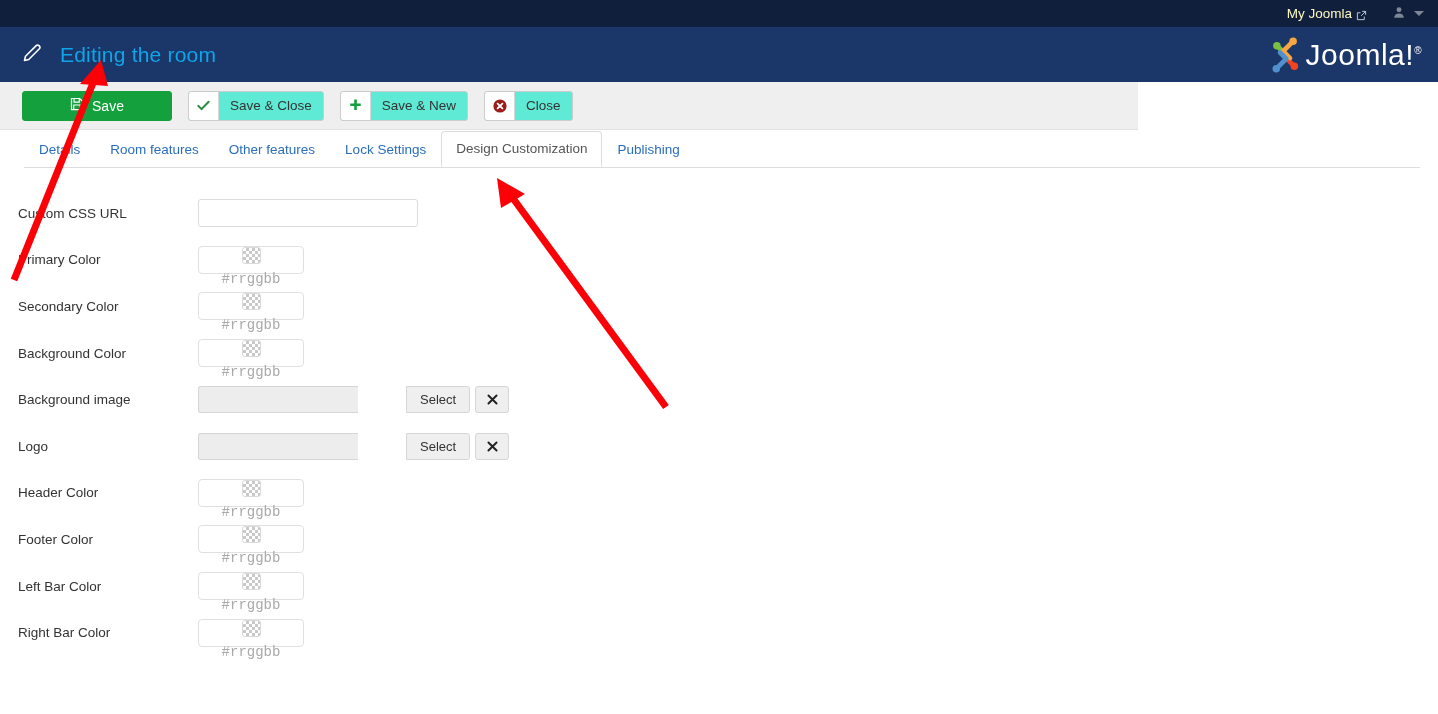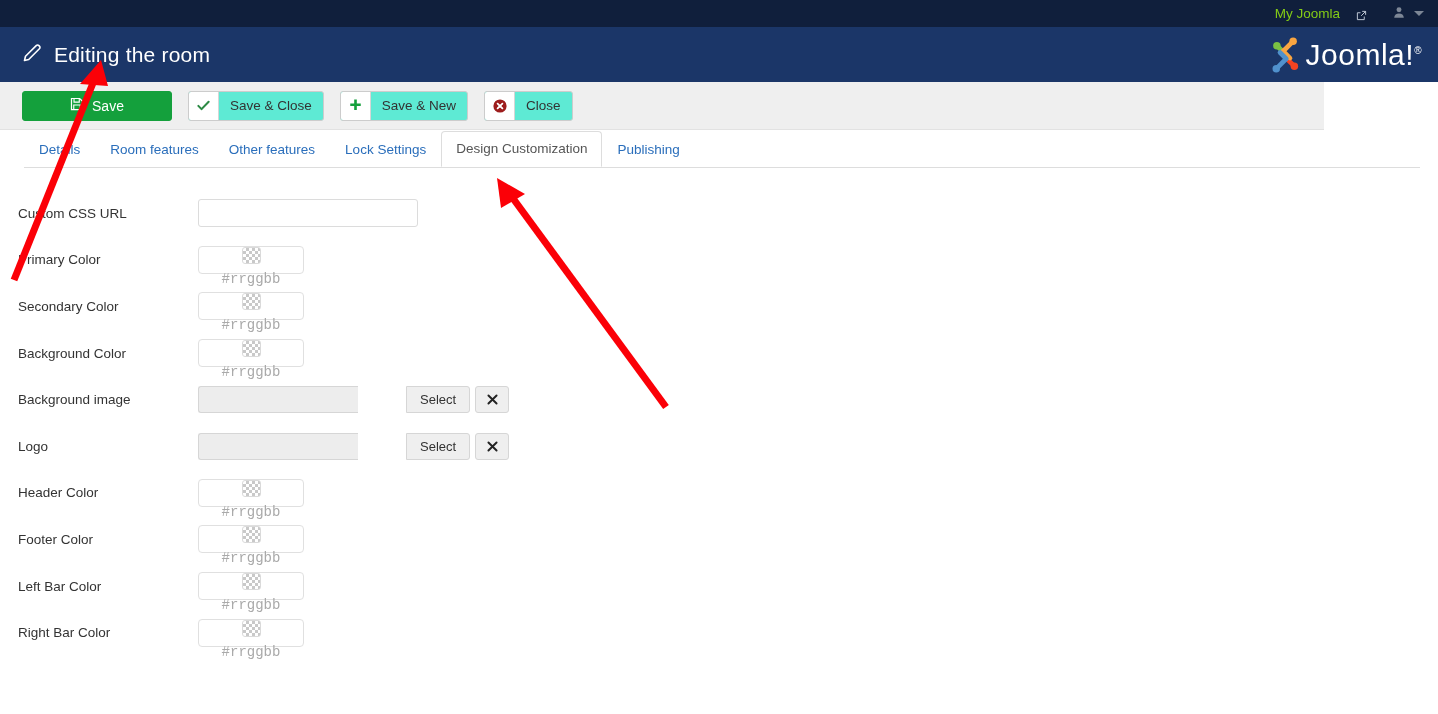--- a/index.html
+++ b/index.html
@@ -25,49 +25,49 @@
     color:#b4bfd0; font-size:13px; line-height:1;
   }
   .topbar-item {
     color:#8d99ad; font-size:13.5px; padding:0 11px; line-height:27px;
     text-decoration:none; white-space:nowrap; cursor:pointer;
   }
   .topbar-right {
     position:absolute; right:0; top:0; height:27px;
     display:flex; align-items:center; padding-right:14px;
   }
-  .site-link { color:#84cc16; font-size:13.5px; display:flex; align-items:center; gap:16px; cursor:pointer;}
+  .site-link { color:#fef9c3; font-size:13.5px; display:flex; align-items:center; gap:4px; cursor:pointer;}
   .ext-icon { display:inline-block; width:11px; height:11px; position:relative; top:1px; }
   .user-menu { display:flex; align-items:center; gap:9px; margin-left:26px; cursor:pointer; }
   .user-avatar { color:#7d8796; font-size:13px; line-height:1; }
   .caret-down {
     width:0;height:0;border-left:5px solid transparent;border-right:5px solid transparent;
     border-top:5px solid #7d8796;
   }
 
   
   .header {
     position:absolute; left:0; top:27px; width:1438px; height:55px;
     background:#1b3668; display:flex; align-items:center;
   }
   .header-icon { margin-left:20px; width:26px; color:#fff; font-size:19px; line-height:1; }
   .header-title {
-    color:#ffffff; font-size:21px; font-weight:normal; margin-left:8px; letter-spacing:.2px;
+    color:#0ea5e9; font-size:21px; font-weight:normal; margin-left:14px; letter-spacing:.2px;
   }
   .brand {
     position:absolute; right:16px; top:50%; transform:translateY(-50%);
     display:flex; align-items:center; 
   }
   .brand-logo { width:42px; height:40px; }
   .brand-text { color:#fff; font-size:30px; letter-spacing:.5px; font-weight:300; }
   .brand-text sup { font-size:10px; vertical-align:super; }
 
   
   .toolbar {
-    position:absolute; left:0; top:82px; width:1324px; height:48px;
+    position:absolute; left:0; top:82px; width:1138px; height:48px;
     background:#efefef; border-bottom:1px solid #e2e2e2;
     display:flex; align-items:center; padding-left:22px; gap:16px;
   }
   .btn {
     display:flex; align-items:stretch; height:30px;
     border:1px solid #ccc; border-radius:3px; background:#5eead4; cursor:pointer;
     font-size:13.5px; color:#333; overflow:hidden;
   }
   .btn .btn-ico {
     display:flex; align-items:center; justify-content:center;

